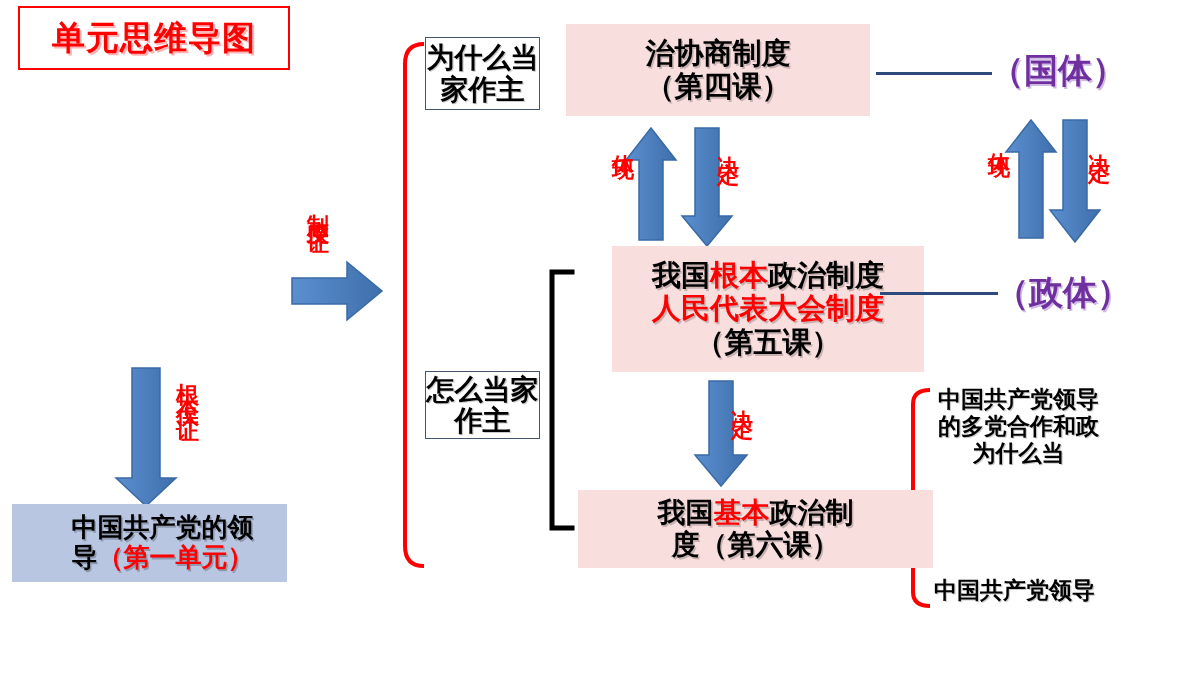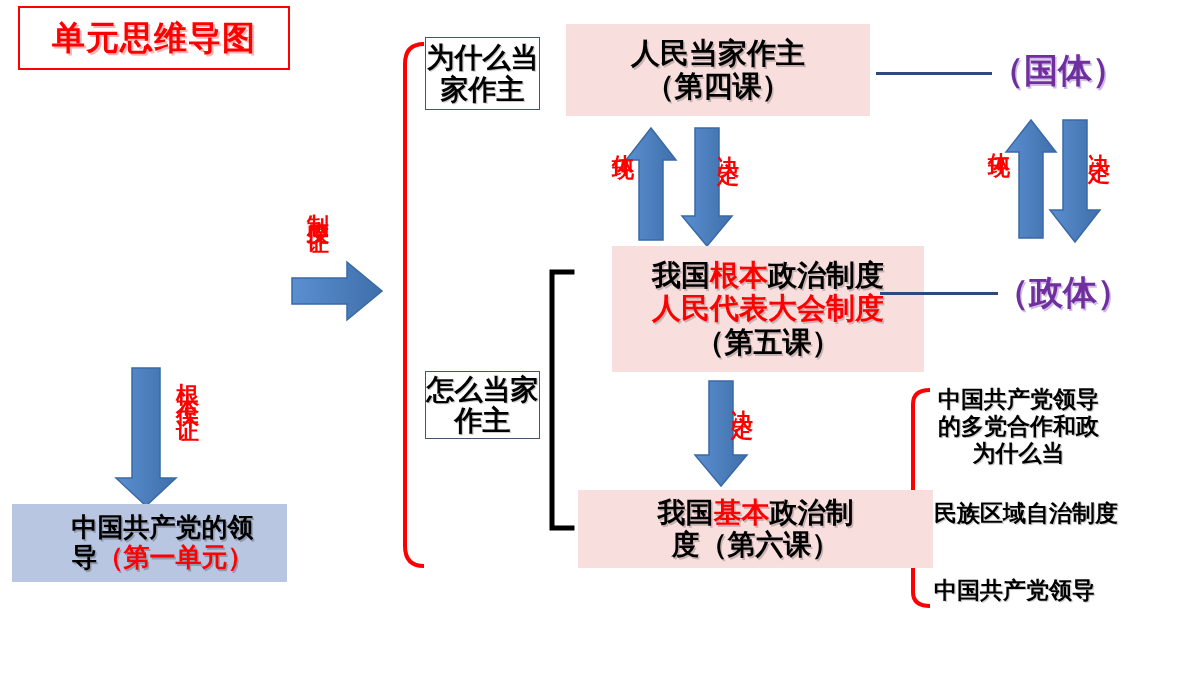--- a/index.html
+++ b/index.html
@@ -161,21 +161,21 @@
   <div class="abs q-box" id="q-why">
     <span class="ln">为什么当</span>
     <span class="ln">家作主</span>
   </div>
   <div class="abs q-box" id="q-how">
     <span class="ln">怎么当家</span>
     <span class="ln">作主</span>
   </div>
 
   <div class="abs pink-box" id="pink-guoti">
-    <span class="ln bk">人民当家作主</span>
+    <span class="ln bk">治协商制度</span>
     <span class="ln bk">（第四课）</span>
   </div>
 
   <div class="abs pink-box" id="pink-renda">
     <span class="ln"><span class="bk">我国</span><span class="rd">根本</span><span class="bk">政治制度</span></span>
     <span class="ln rd">人民代表大会制度</span>
     <span class="ln bk">（第五课）</span>
   </div>
 
   <div class="abs pink-box" id="pink-jiben">
@@ -195,16 +195,15 @@
   <div class="abs vtext" id="v-jueding-1">决定</div>
   <div class="abs vtext" id="v-tixian-2">体现</div>
   <div class="abs vtext" id="v-jueding-2">决定</div>
   <div class="abs vtext" id="v-jueding-3">决定</div>
 
   <div class="abs" id="item-1">
     <div class="list-item">中国共产党领导</div>
     <div class="list-item">的多党合作和政</div>
     <div class="list-item" style="text-align:center">为什么当</div>
   </div>
-  <div class="abs list-item" id="item-2">民族区域自治制度</div>
   <div class="abs list-item" id="item-3">中国共产党领导</div>
 
 </div>
 
 </body></html>

